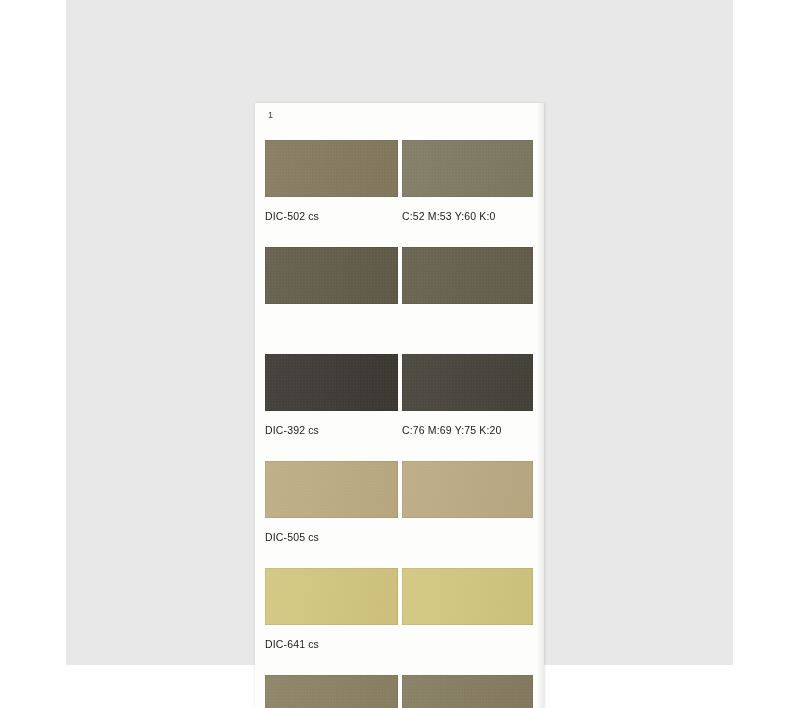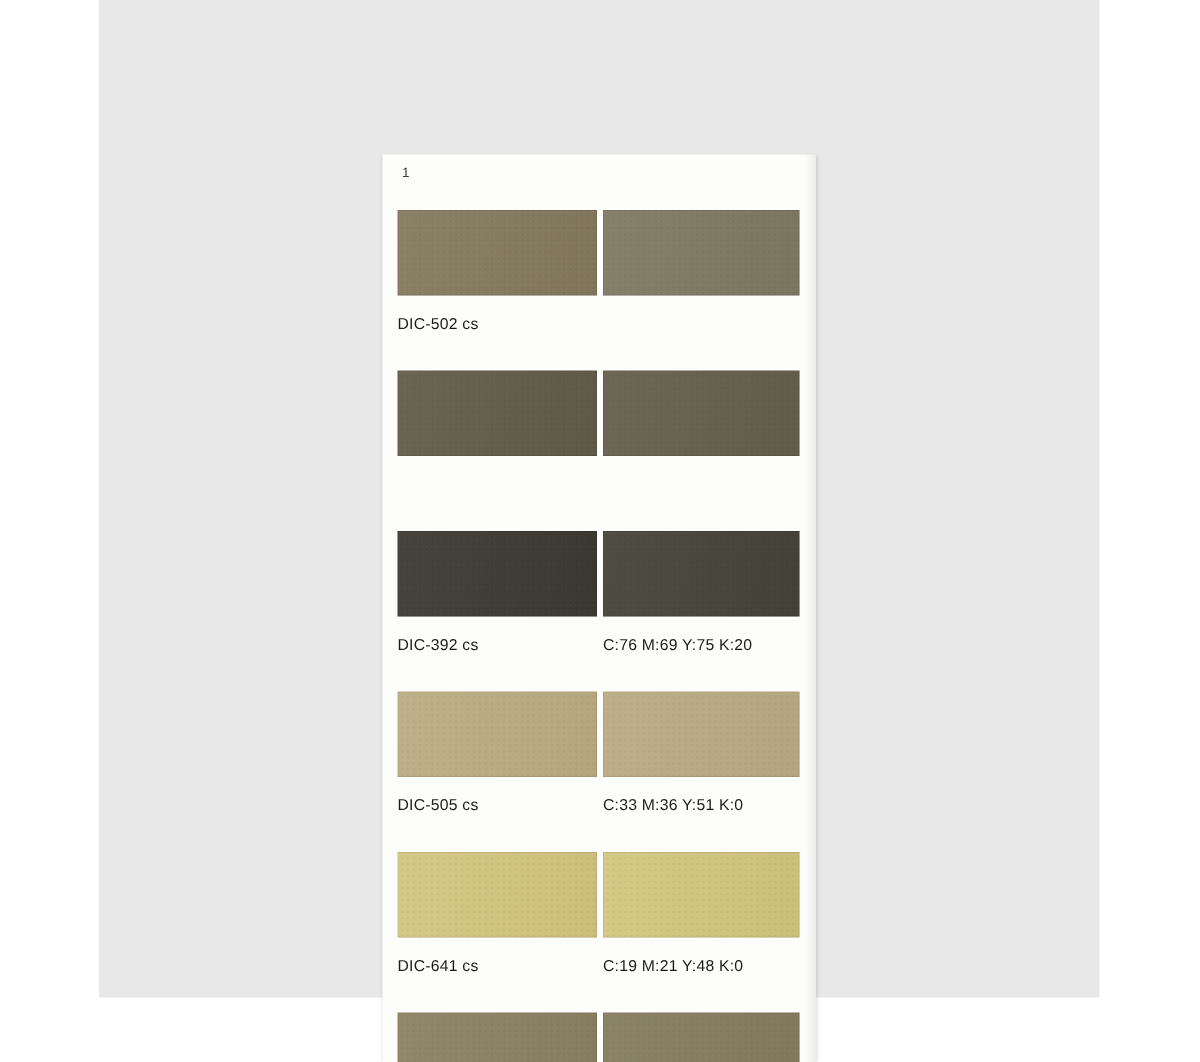--- a/index.html
+++ b/index.html
@@ -139,20 +139,21 @@
 
     <div id="swatch-list">
 
       <div class="swatch-row">
         <div class="swatch-pair">
           <div class="swatch left" style="background-color: rgb(133, 122, 95);"></div>
           <div class="swatch right" style="background-color: rgb(126, 122, 99);"></div>
         </div>
         <div class="swatch-labels">
           <div class="label-name">DIC-502 cs</div>
+          <div class="label-cmyk">C:52 M:53 Y:60 K:0</div>
         </div>
       </div>
 
       <div class="swatch-row">
         <div class="swatch-pair">
           <div class="swatch left" style="background-color: rgb(98, 92, 74);"></div>
           <div class="swatch right" style="background-color: rgb(101, 95, 76);"></div>
         </div>
       </div>
 
@@ -167,32 +168,30 @@
         </div>
       </div>
 
       <div class="swatch-row">
         <div class="swatch-pair">
           <div class="swatch left" style="background-color: rgb(188, 172, 132);"></div>
           <div class="swatch right" style="background-color: rgb(187, 171, 132);"></div>
         </div>
         <div class="swatch-labels">
           <div class="label-name">DIC-505 cs</div>
-          <div class="label-cmyk">C:33 M:36 Y:51 K:0</div>
         </div>
       </div>
 
       <div class="swatch-row">
         <div class="swatch-pair">
           <div class="swatch left" style="background-color: rgb(211, 198, 128);"></div>
           <div class="swatch right" style="background-color: rgb(210, 198, 127);"></div>
         </div>
         <div class="swatch-labels">
           <div class="label-name">DIC-641 cs</div>
-          <div class="label-cmyk">C:19 M:21 Y:48 K:0</div>
         </div>
       </div>
 
       <div class="swatch-row">
         <div class="swatch-pair">
           <div class="swatch left" style="background-color: rgb(139, 129, 100);"></div>
           <div class="swatch right" style="background-color: rgb(133, 124, 96);"></div>
         </div>
         <div class="swatch-labels">
           <div class="label-name"></div>

